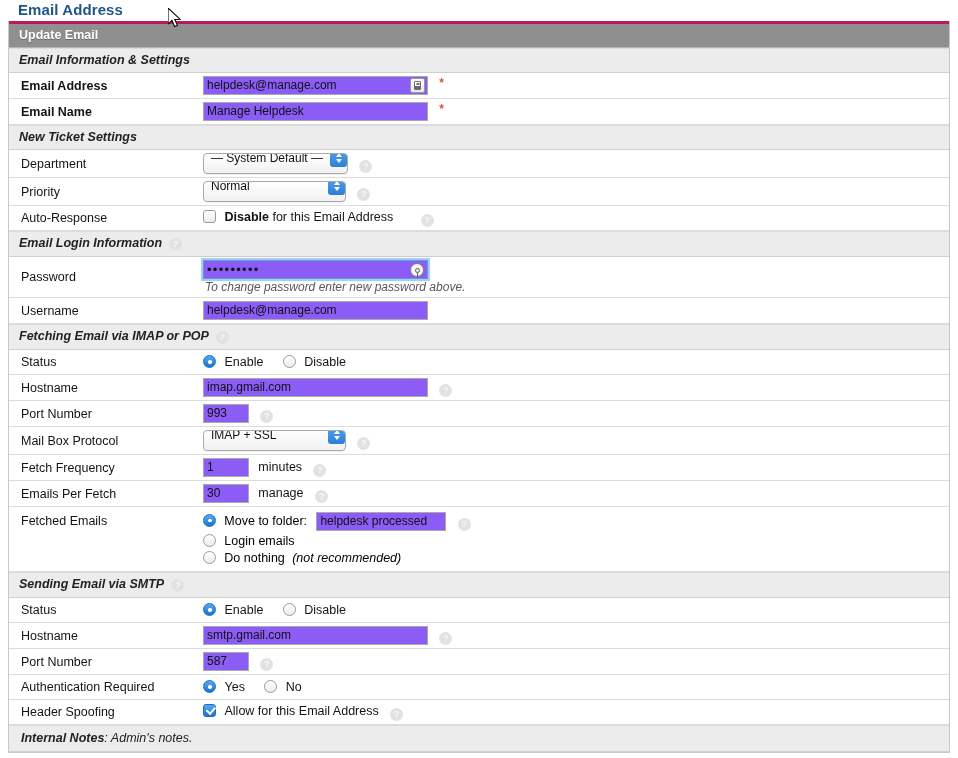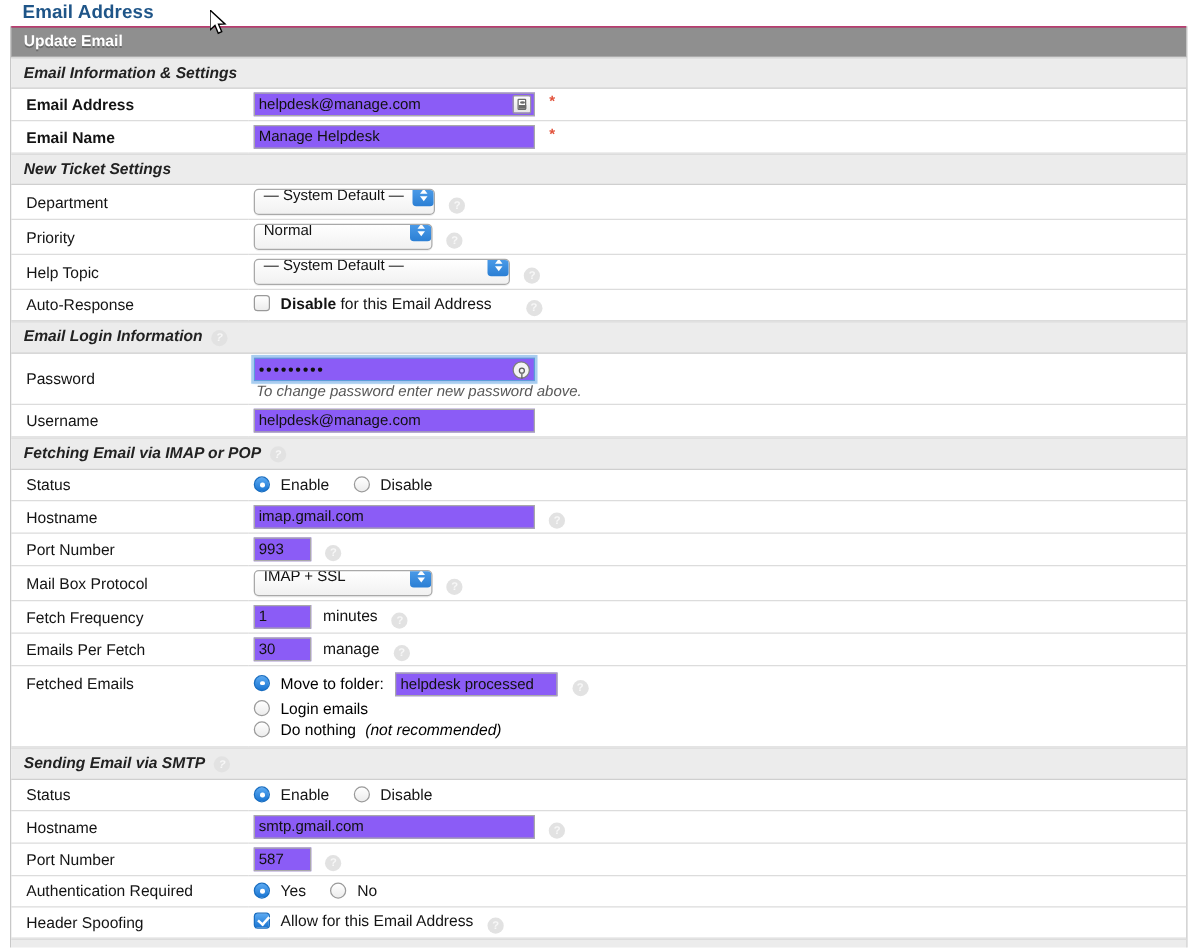--- a/index.html
+++ b/index.html
@@ -40,21 +40,21 @@
   }
   .form-table td { padding: 0; vertical-align: middle; }
 
   
   .hdr-bar td {
     background: #8f8f8f;
     color: #ffffff;
     font-weight: bold;
     font-size: 12.5px;
     padding: 4px 0 5px 10px;
-    border-top: 1px solid #be185d;
+    border-top: 3px solid #be185d;
     border-bottom: 1px solid #b4b4b4;
     text-shadow: 0 1px 0 rgba(0,0,0,.25);
   }
 
   
   .sec-bar td {
     background: #ececec;
     font-weight: bold;
     font-style: italic;
     font-size: 12.5px;
@@ -322,33 +322,20 @@
           <span class="sel-text">Normal</span>
           <span class="sel-btn">
                 <span class="ar-up"></span>
                 <span class="ar-dn"></span>
               </span>
         </span>
         <span class="help">?</span>
       </td>
     </tr>
 
-    <tr class="row">
-      <td class="label">Help Topic</td>
-      <td class="field">
-        <span class="sel w-topic">
-          <span class="sel-text">— System Default —</span>
-          <span class="sel-btn">
-                <span class="ar-up"></span>
-                <span class="ar-dn"></span>
-              </span>
-        </span>
-        <span class="help">?</span>
-      </td>
-    </tr>
 
     <tr class="row">
       <td class="label">Auto-Response</td>
       <td class="field">
         <span class="opt">
           <span class="chk"></span>
           <span class="lbl b"><span>Disable</span><span class="n"> for this Email Address</span></span>
         </span>
         <span class="help">?</span>
       </td>

